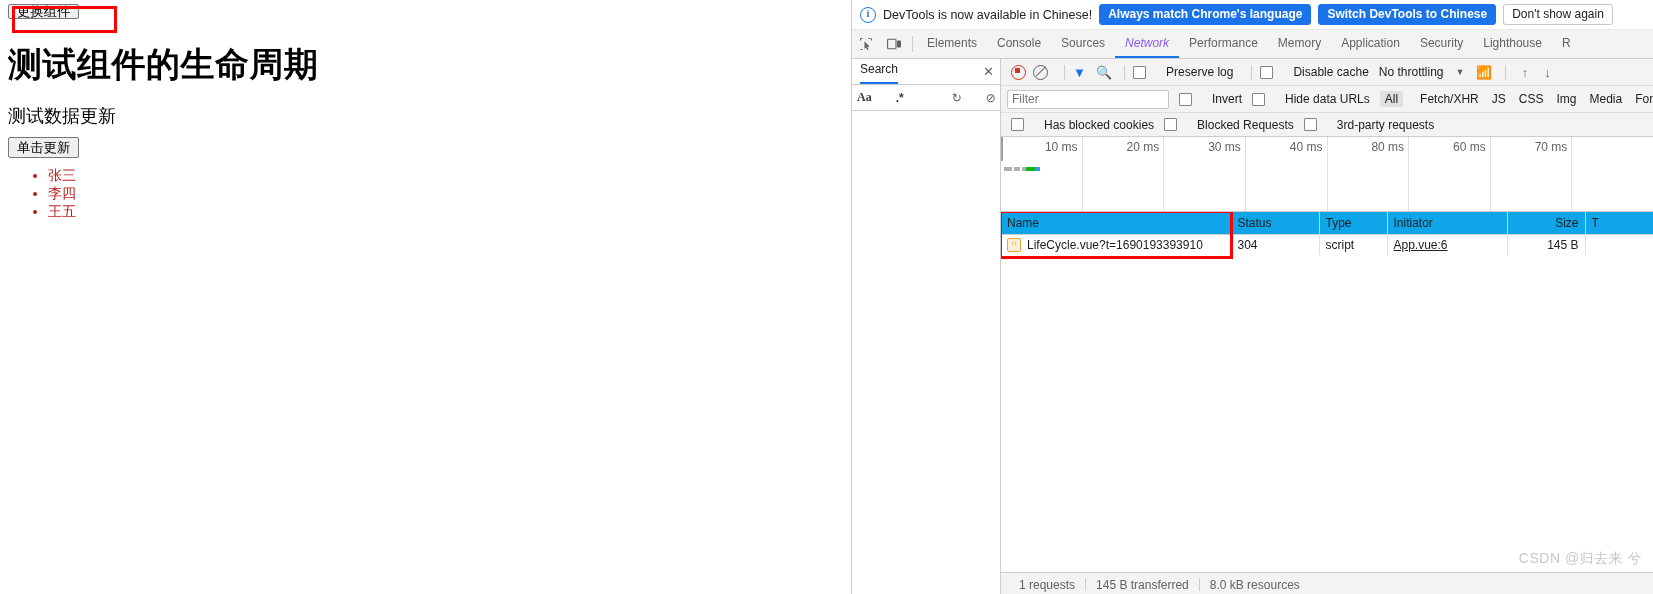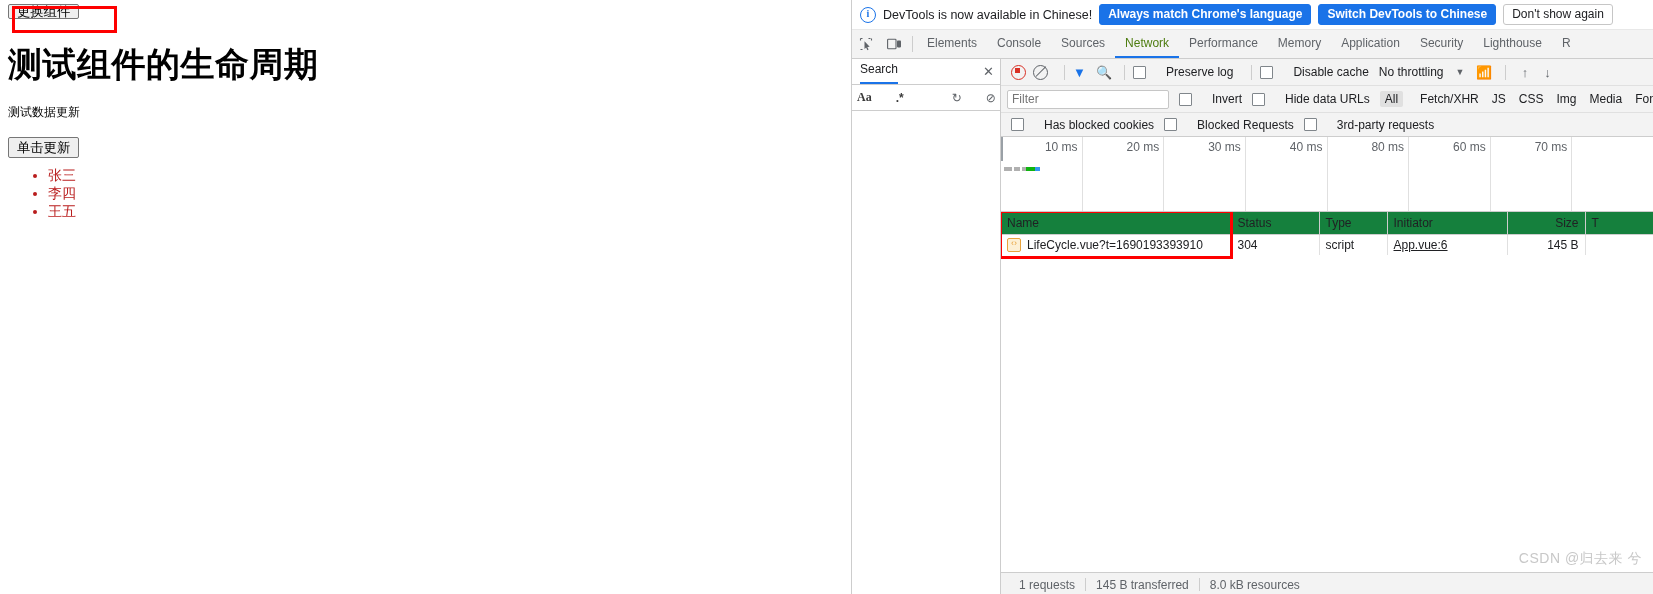--- a/index.html
+++ b/index.html
@@ -52,21 +52,21 @@
     font-size: 34px;
     font-weight: bold;
     color: #000;
     letter-spacing: 0.5px;
   }
   .page-sub {
     position: absolute;
     left: 8px; top: 104px;
     margin: 0;
     font-family: Liberation Serif, serif;
-    font-size: 12px;
+    font-size: 18px;
     color: #000;
   }
   .update-btn {
     position: absolute;
     left: 8px; top: 137px;
     font-size: 13.3px;
     line-height: 1;
     padding: 3px 8px;
     background: #efefef;
     border: 1px solid #767676;
@@ -166,22 +166,23 @@
   .dt-tab {
     display: flex;
     align-items: center;
     padding: 0 10px;
     font-size: 12px;
     color: #5f6368;
     border-bottom: 2px solid transparent;
     box-sizing: border-box;
   }
   .dt-tab.active {
-    color: #4d7c0f;
+    color: #8b5cf6;
     border-bottom-color: #1a73e8;
+    font-style: italic;
   }
 
   
   .dt-body {
     display: flex;
     height: calc(594px - 29px - 28px);
   }
   .dt-search-pane {
     width: 148px;
     flex: none;
@@ -404,21 +405,21 @@
   .nw-table {
     width: 100%;
     border-collapse: collapse;
     table-layout: fixed;
     font-size: 12px;
   }
   .nw-table th {
     text-align: left;
     font-weight: normal;
     color: #202124;
-    background: #15803d;
+    background: #0ea5e9;
     border-right: 1px solid #cdcdcd;
     border-bottom: 1px solid #cdcdcd;
     padding: 4px 6px;
     height: 18px;
     box-sizing: border-box;
     font-size: 12px;
     overflow: hidden;
     white-space: nowrap;
   }
   .nw-table td {

